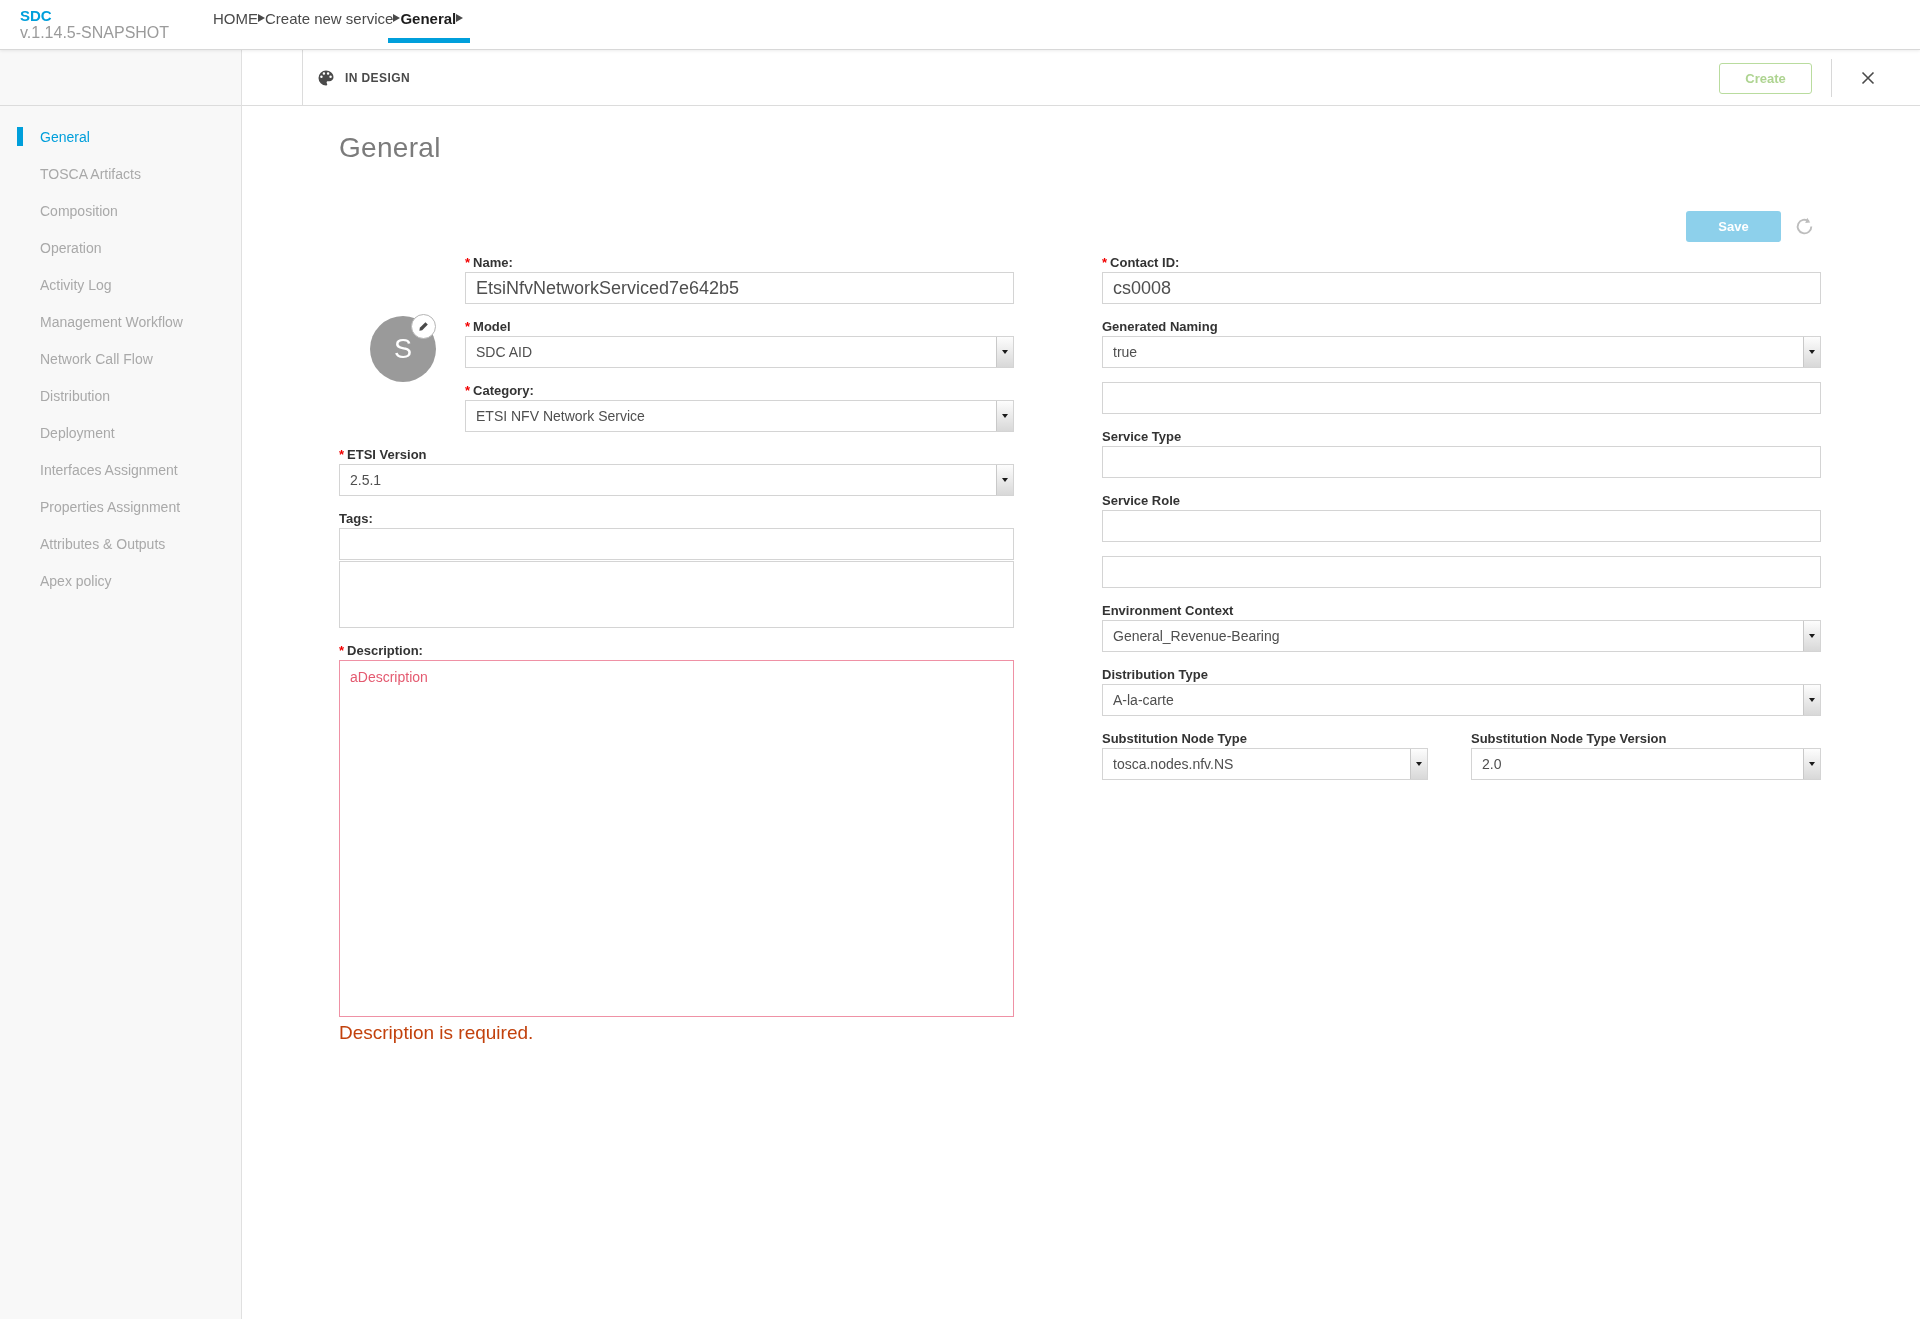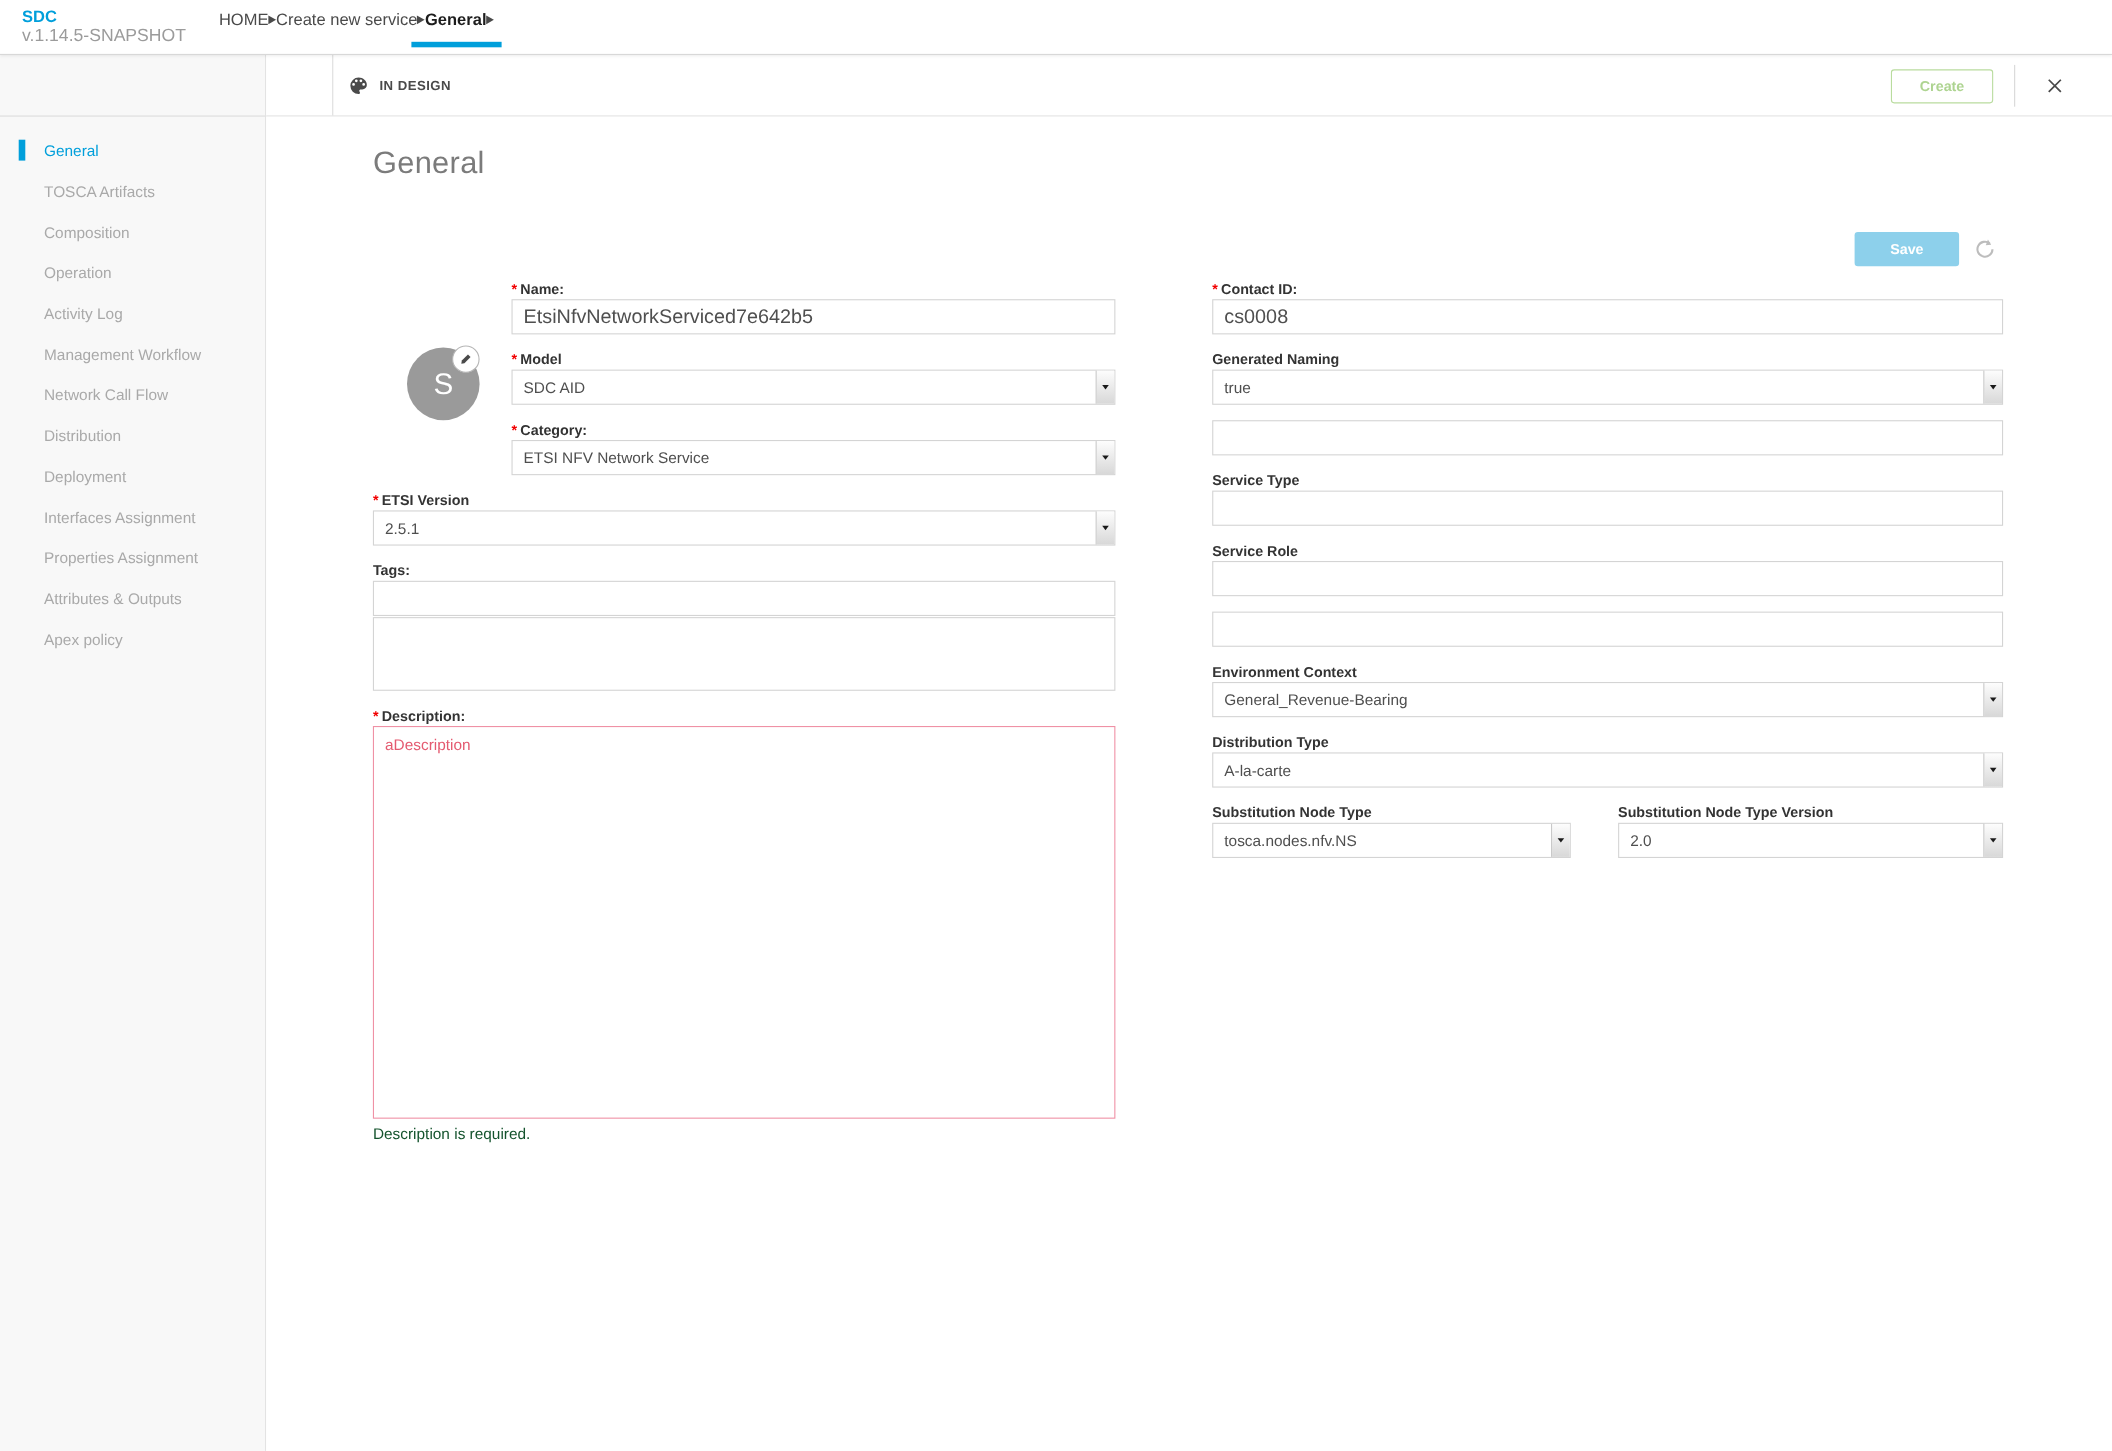--- a/index.html
+++ b/index.html
@@ -10,21 +10,21 @@
     background:#fff; overflow:hidden;
     -webkit-font-smoothing:antialiased;
   }
 
   
   .topbar { position:relative; height:50px; background:#fff;
             border-bottom:1px solid #d8d8d8; box-shadow:0 1px 3px rgba(0,0,0,.08); z-index:5; }
   .logo { position:absolute; left:20px; top:7px; cursor:pointer; }
   .logo-name { color:#009fdb; font-size:15px; font-weight:700; line-height:18px; }
   .logo-ver  { color:#9b9b9b; font-size:16px; line-height:15px; }
-  .breadcrumb { position:absolute; left:199px; top:0; height:36px;
+  .breadcrumb { position:absolute; left:213px; top:0; height:36px;
                 display:flex; align-items:center; }
   .crumb { position:relative; height:50px; display:flex; align-items:center;
            font-size:15px; color:#4a4a4a; cursor:pointer; white-space:nowrap; }
   .crumb.active { color:#1c1c1c; font-weight:700; }
   .crumb.active::after { content:""; position:absolute; left:-12px; right:-14px;
                          bottom:0; height:5px; background:#009fdb; }
   .crumb-caret { width:0; height:0; border-left:7px solid #4a4a4a;
                  border-top:4.5px solid transparent; border-bottom:4.5px solid transparent; }
 
   
@@ -90,21 +90,21 @@
               font-size:14px; color:#4f4f4f; cursor:pointer; }
   .sel-arrow { position:absolute; right:0; top:0; bottom:0; width:17px;
                border-left:1px solid #c9c9c9; background:linear-gradient(#fdfdfd,#d8d8d8);
                display:flex; align-items:center; justify-content:center; }
   .tri { width:0; height:0; border-left:3.5px solid transparent;
          border-right:3.5px solid transparent; border-top:4.5px solid #1a1a1a; }
   .tags-box { width:100%; height:67px; border:1px solid #d4d4d4; margin-top:1px; background:#fff; }
   .f-textarea { display:block; width:100%; height:357px; border:1px solid #ef91a5;
                 padding:8px 10px; font-size:14px; color:#e45a70; font-family:inherit;
                 resize:none; outline:none; background:#fff; }
-  .f-error { font-size:14px; color:#14532d; margin-top:5px; }
+  .f-error { font-size:19px; color:#c2410c; margin-top:5px; }
   .split-row { display:flex; gap:43px; }
   .split-row .field { margin-bottom:0; }
   .w-a { width:326px; } .w-b { width:350px; }
 </style>
 </head>
 <body>
 
 <header class="topbar">
   <div class="logo">
     <div class="logo-name">SDC</div>

